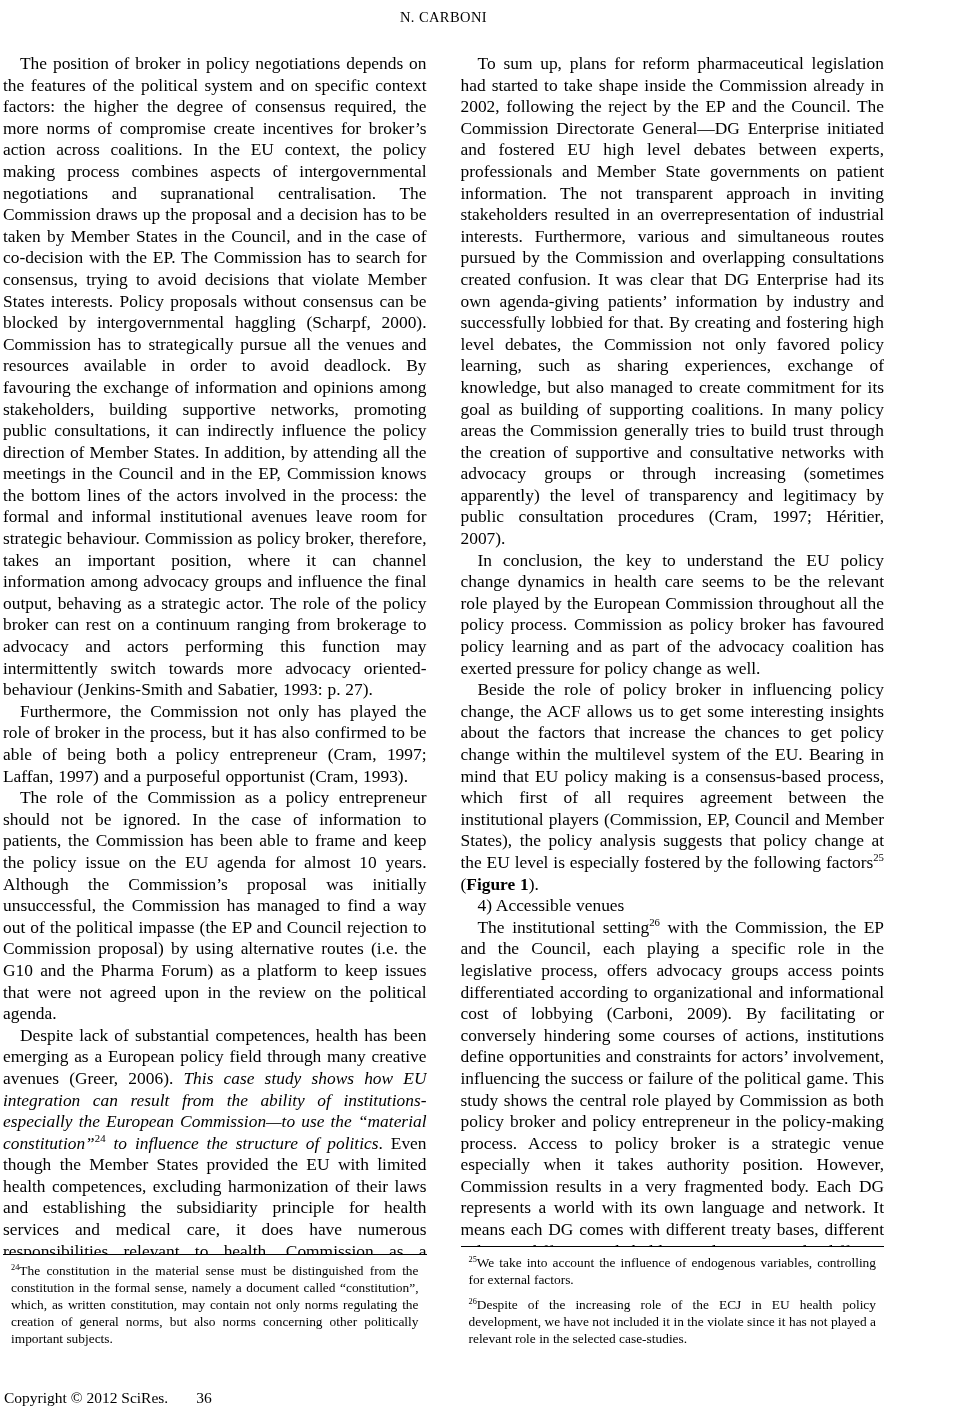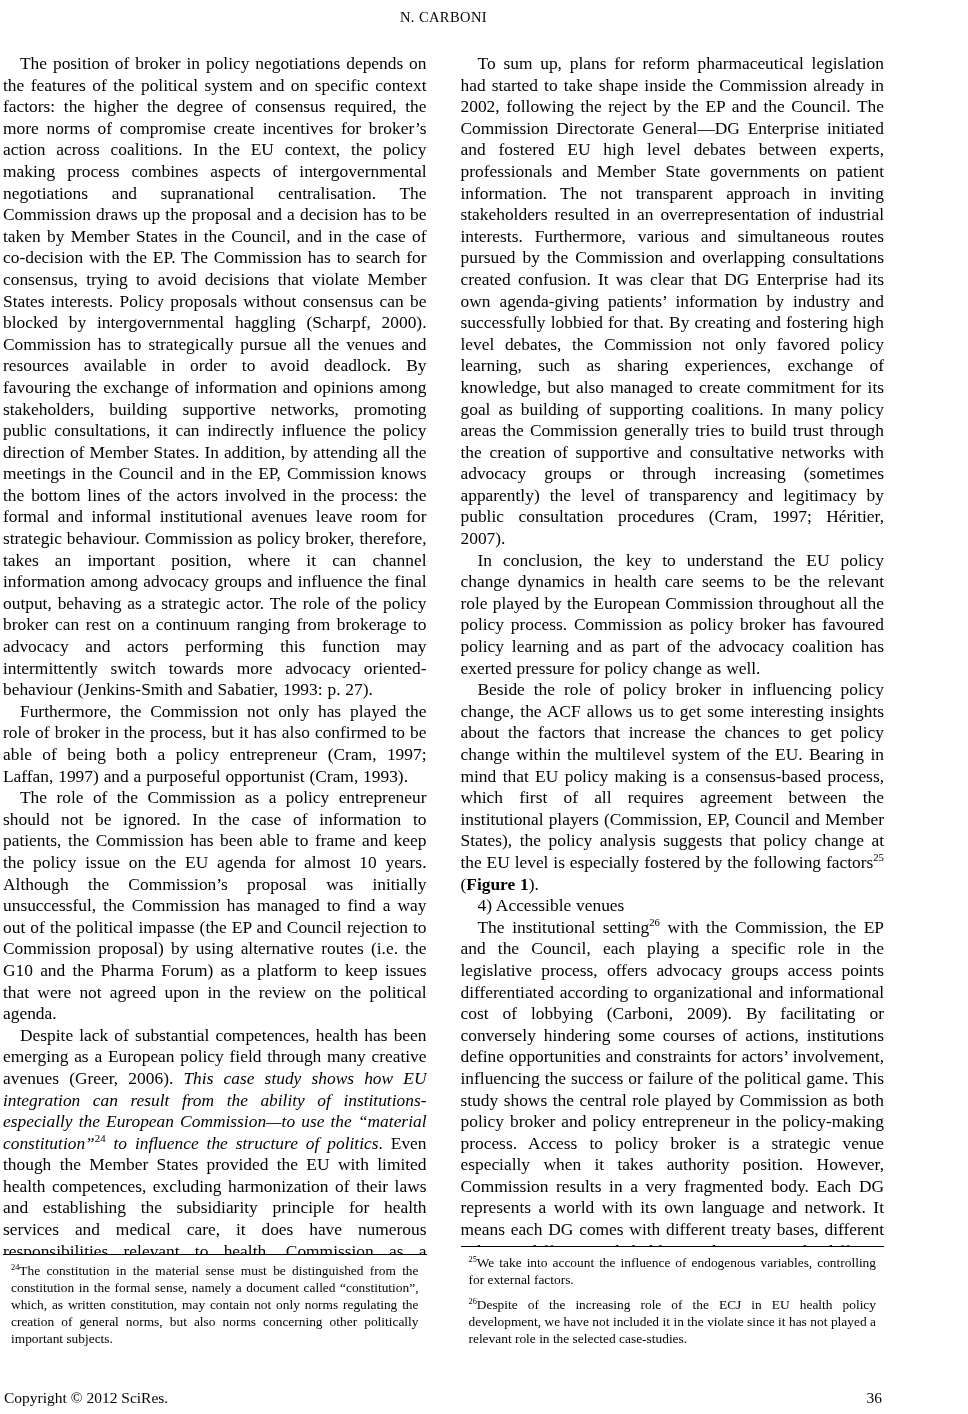--- a/index.html
+++ b/index.html
@@ -57,21 +57,21 @@
   .fn {
     margin: 8px;
     text-align: justify;
     font-size: 13.4px;
     line-height: 16.9px;
   }
   .footer {
     position: absolute;
     left: 4px; right: 6px; bottom: 7px;
     display: flex;
-    justify-content: space-between;
+    justify-content: flex-start;
     font-size: 15.5px;
     line-height: 19px;
     gap: 28px;
   }
 </style>
 </head>
 <body>
 
 <div class="page">
 

